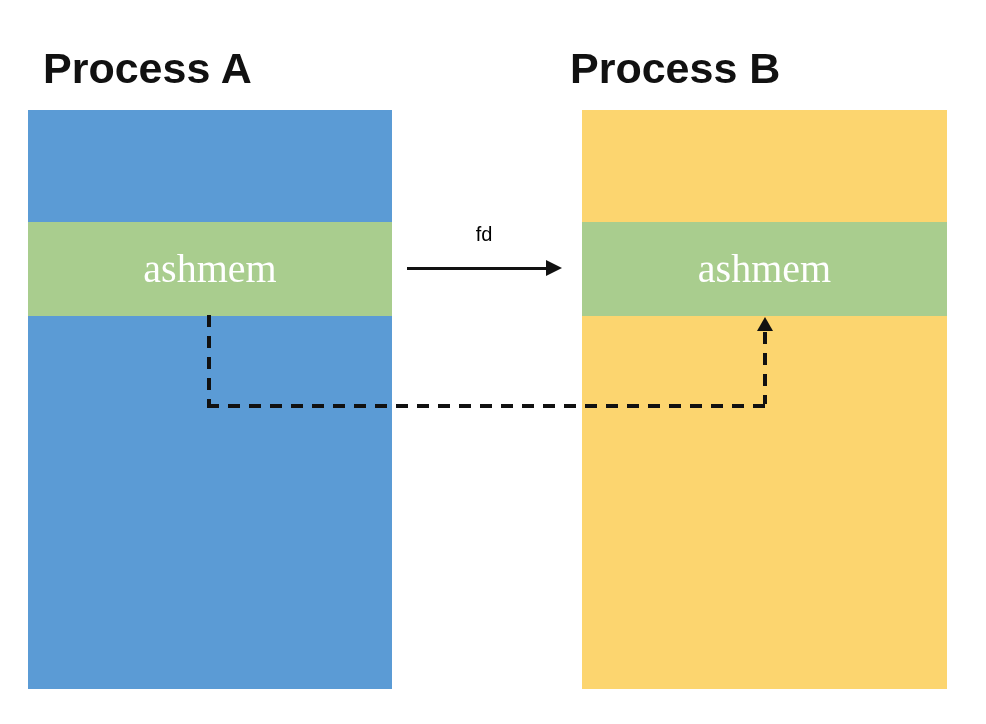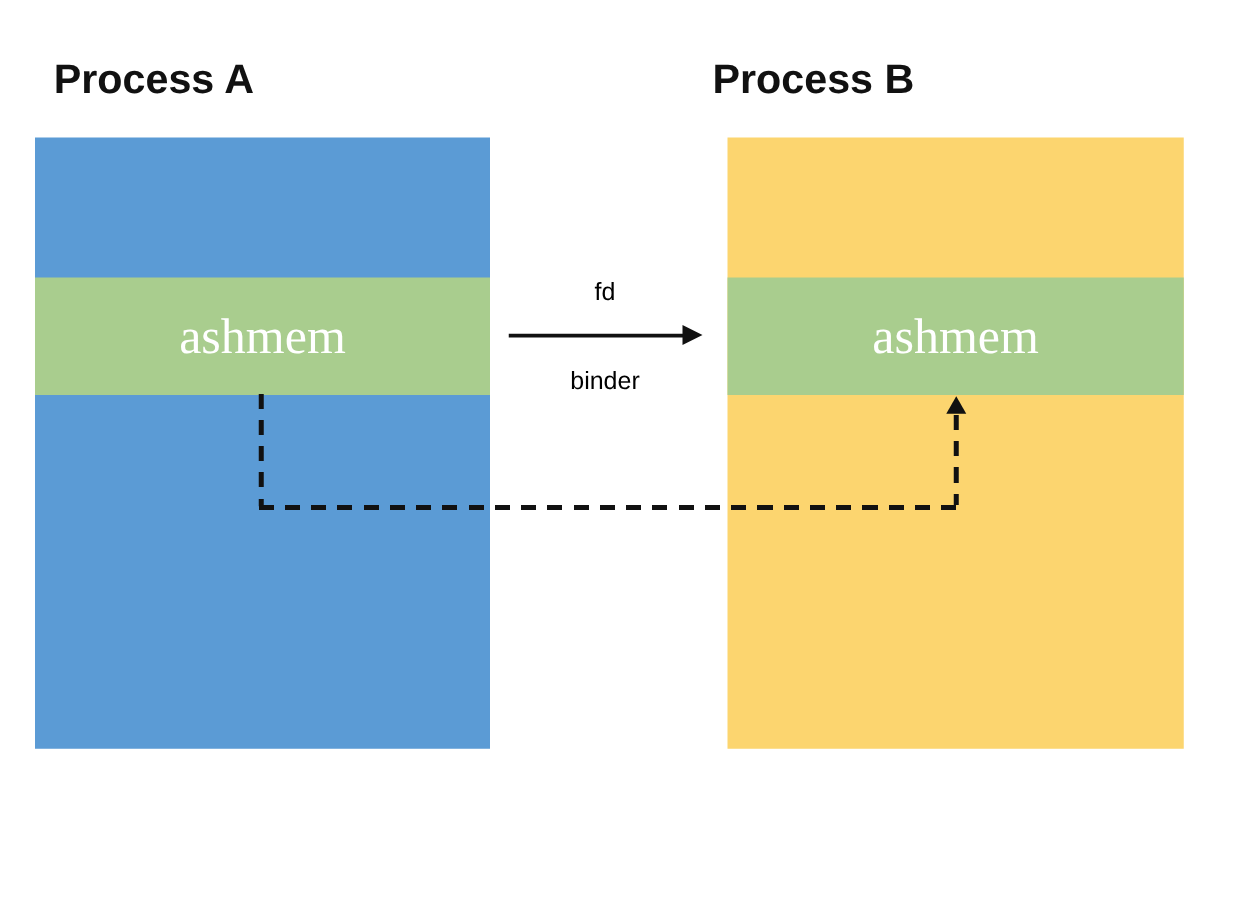--- a/index.html
+++ b/index.html
@@ -11,33 +11,33 @@
   .canvas {
     position: relative;
     width: 986px;
     height: 724px;
     background: #ffffff;
     overflow: hidden;
   }
   .proc-title {
     position: absolute;
     top: 44px;
-    font-size: 33px;
+    font-size: 43px;
     font-weight: bold;
     color: #111111;
     letter-spacing: 0px;
     white-space: nowrap;
   }
   .title-a { left: 43px; }
   .title-b { left: 570px; }
 
   .proc-box {
     position: absolute;
     top: 110px;
-    height: 489px;
+    height: 579px;
     text-align: center;
   }
   .box-a { left: 28px;  width: 364px; background: #5b9bd5; }
   .box-b { left: 582px; width: 365px; background: #fcd56f; }
 
   .shared-band {
     position: absolute;
     left: 0;
     top: 112px;
     width: 100%;
@@ -132,21 +132,20 @@
     <div class="shared-band" style="background: rgb(169, 205, 142);">
       <span class="ashmem-text">ashmem</span>
     </div>
   </div>
 
   <div class="mid-label label-fd">fd</div>
 
   <div class="solid-arrow-line"></div>
   <div class="solid-arrow-head"></div>
 
-  <div class="mid-label label-binder">binder</div>
 
   <div class="dash-v dash-v1"></div>
   <div class="dash-h dash-hz"></div>
   <div class="dash-v dash-v2"></div>
   <div class="dash-arrow-head"></div>
 
 
 </div>
 
 </body></html>

